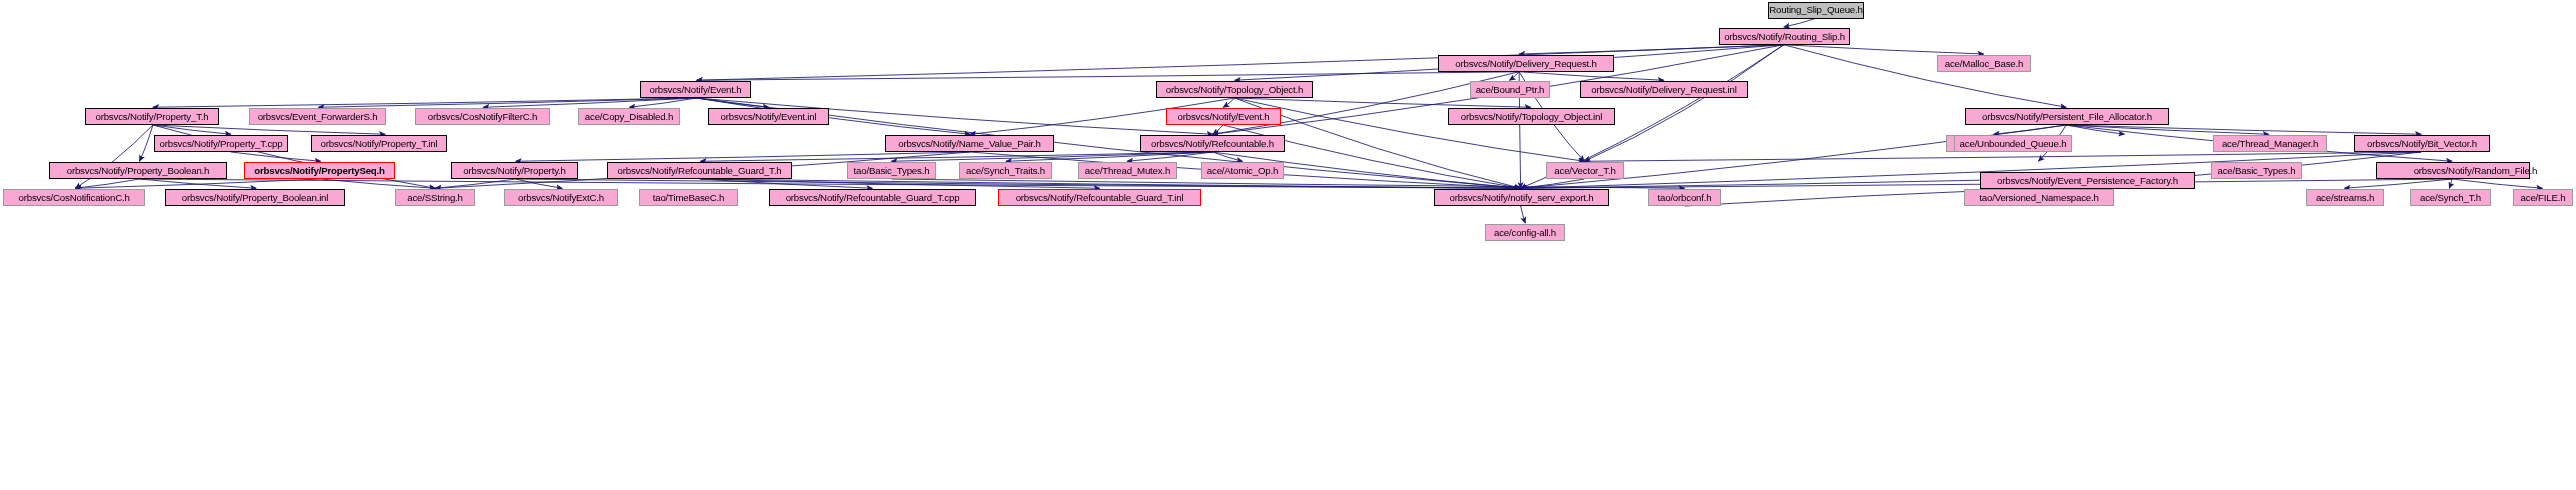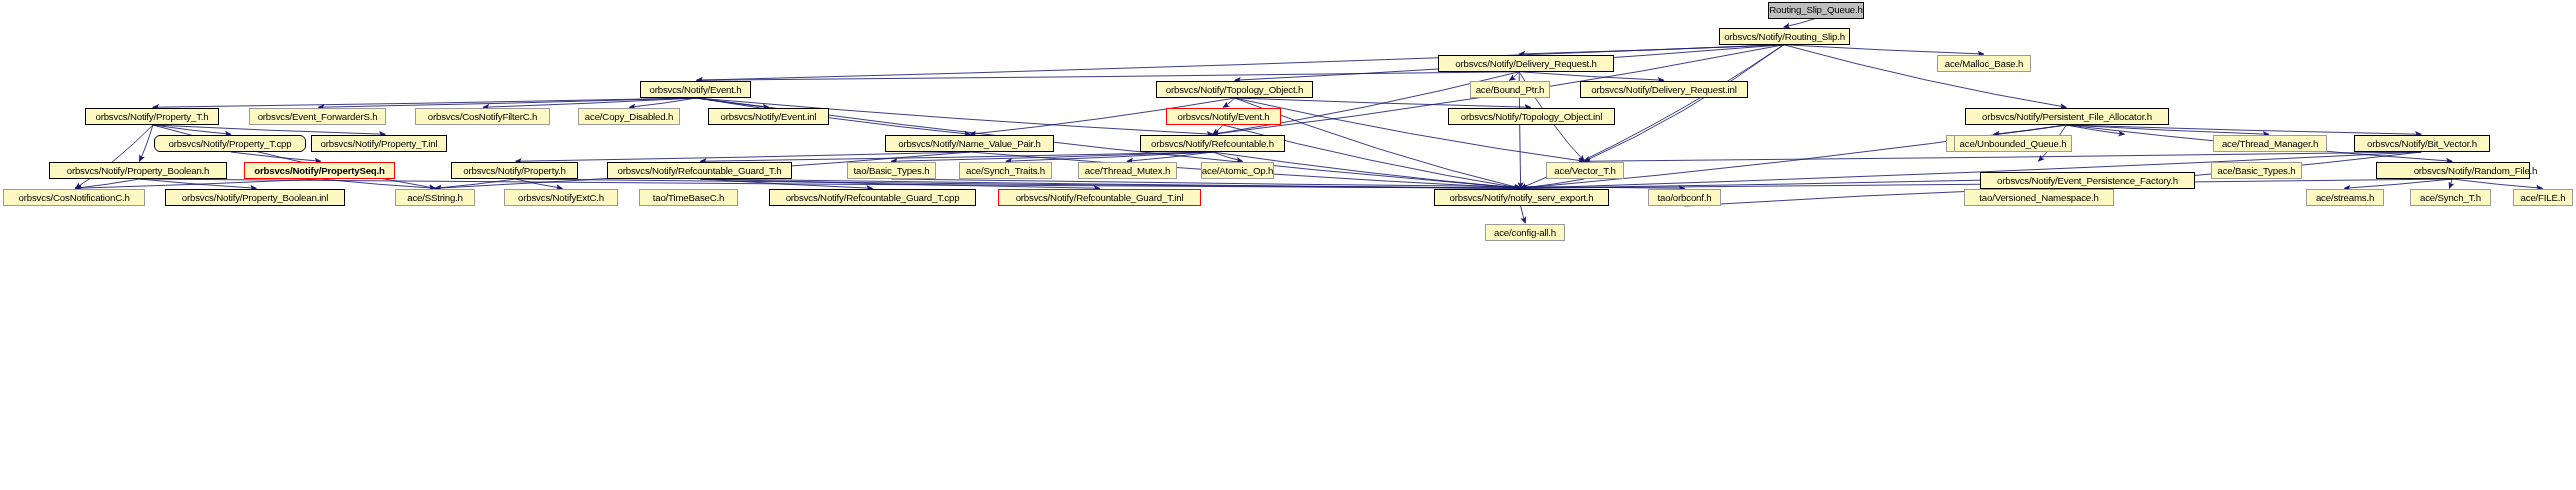--- a/index.html
+++ b/index.html
@@ -19,21 +19,21 @@
     height:490px;
     pointer-events:none;
   }
   .node{
     position:absolute;
     box-sizing:border-box;
     display:flex;
     align-items:center;
     justify-content:center;
     height:17px;
-    background:#fef9c3;
+    background:#f9a8d4;
     border:0.8px solid #9a9a9a;
     color:#000000;
     font-size:9.7px;
     line-height:9.3px;
     white-space:nowrap;
     letter-spacing:-0.2px;
     padding:0 3.1px;
     z-index:2;
   }
   .node.bold{ border:0.8px solid #000000; }
@@ -175,21 +175,21 @@
       </div>
       <div class="node red" style="left: 1166px; top: 108px; width: 115px;">
         <span>orbsvcs/Notify/Event.h</span>
       </div>
       <div class="node bold" style="left: 1448px; top: 108px; width: 167px;">
         <span>orbsvcs/Notify/Topology_Object.inl</span>
       </div>
       <div class="node bold" style="left: 1965px; top: 108px; width: 204px;">
         <span>orbsvcs/Notify/Persistent_File_Allocator.h</span>
       </div>
-      <div class="node bold" style="left: 154px; top: 135px; width: 152px; border-radius: 6px;">
+      <div class="node bold" style="left: 154px; top: 135px; width: 134px;">
         <span>orbsvcs/Notify/Property_T.cpp</span>
       </div>
       <div class="node bold" style="left: 311px; top: 135px; width: 136px;">
         <span>orbsvcs/Notify/Property_T.inl</span>
       </div>
       <div class="node bold" style="left: 885px; top: 135px; width: 169px;">
         <span>orbsvcs/Notify/Name_Value_Pair.h</span>
       </div>
       <div class="node bold" style="left: 1140px; top: 135px; width: 145px;">
         <span>orbsvcs/Notify/Refcountable.h</span>
@@ -220,21 +220,21 @@
       </div>
       <div class="node " style="left: 847px; top: 162px; width: 89px;">
         <span>tao/Basic_Types.h</span>
       </div>
       <div class="node " style="left: 959px; top: 162px; width: 93px;">
         <span>ace/Synch_Traits.h</span>
       </div>
       <div class="node " style="left: 1078px; top: 162px; width: 99px;">
         <span>ace/Thread_Mutex.h</span>
       </div>
-      <div class="node " style="left: 1201px; top: 162px; width: 73px;">
+      <div class="node " style="left: 1201px; top: 162px; width: 83px;">
         <span>ace/Atomic_Op.h</span>
       </div>
       <div class="node " style="left: 1546px; top: 162px; width: 78px;">
         <span>ace/Vector_T.h</span>
       </div>
       <div class="node bold" style="left: 1932px; top: 172px; width: 215px; margin-left: 48px;">
         <span>orbsvcs/Notify/Event_Persistence_Factory.h</span>
       </div>
       <div class="node " style="left: 2211px; top: 162px; width: 91px;">
         <span>ace/Basic_Types.h</span>

